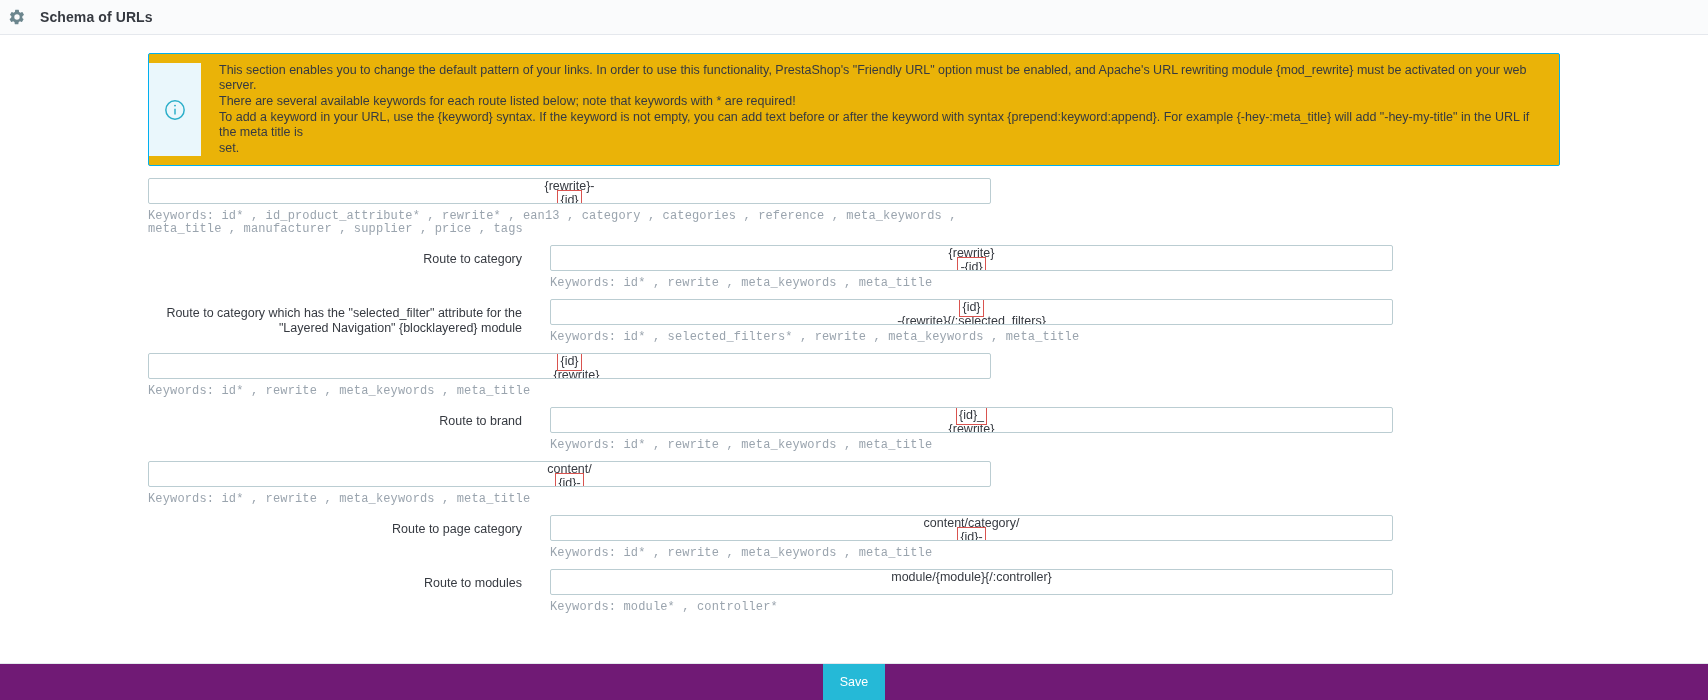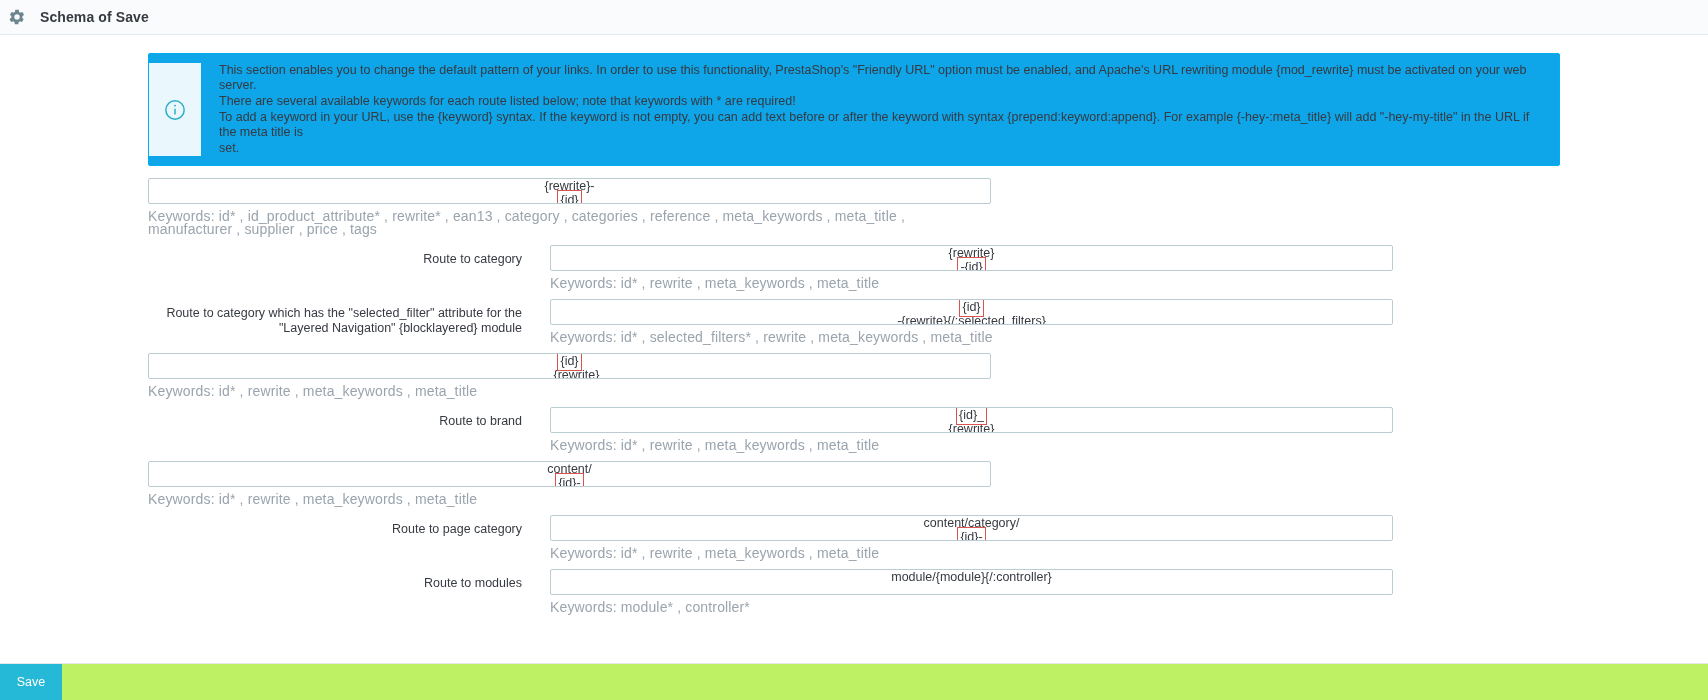--- a/index.html
+++ b/index.html
@@ -28,21 +28,21 @@
     font-weight: bold;
     color: #363a41;
     letter-spacing: .1px;
   }
 
   
   .banner-wrap { padding: 18px 148px 0 148px; }
   .info-banner {
     border: 1px solid #00aff0;
     border-radius: 2px;
-    background: #0ea5e9;
+    background: #eab308;
     display: flex;
     align-items: center;
     min-height: 84px;
     padding: 9px 10px 9px 0;
   }
   .banner-icon-col {
     width: 52px;
     flex: 0 0 52px;
     display: flex;
     align-items: center;
@@ -95,57 +95,58 @@
   }
   .tok { white-space: pre; }
   .tok-hl {
     outline: 1.5px solid #d9534f;
     outline-offset: 2px;
     position: relative;
     white-space: pre;
   }
   .keywords {
     margin-top: 6px;
-    font-size: 14px;
+    font-size: 12px;
     color: #9aa4ae;
     letter-spacing: .15px;
     line-height: 13px;
+    font-family: Liberation Mono, monospace;
   }
 
   
   .footer-bar {
     position: absolute;
     left: 0; right: 0; bottom: 0;
     height: 37px;
-    background: #bef264;
+    background: #701a75;
     border-top: 1px solid #e5e8ed;
     display: flex;
     align-items: center;
-    justify-content: flex-start;
+    justify-content: center;
   }
   .save-button {
     background: #25b9d7;
     color: #ffffff;
     border: none;
     height: 37px;
     min-width: 62px;
     padding: 0 16px;
     font-size: 12.5px;
     font-family: "Liberation Sans", sans-serif;
     cursor: pointer;
   }
 </style>
 </head>
 <body>
 
 <div class="panel-header">
   <svg class="gear-icon" viewBox="0 0 24 24" fill="#6c868e">
     <path d="M19.14 12.94a7.07 7.07 0 0 0 .06-.94 7.07 7.07 0 0 0-.06-.94l2.03-1.58a.5.5 0 0 0 .12-.62l-1.92-3.32a.5.5 0 0 0-.6-.22l-2.39.96a7 7 0 0 0-1.62-.94l-.36-2.54a.5.5 0 0 0-.5-.42h-3.84a.5.5 0 0 0-.5.42l-.36 2.54c-.58.24-1.12.56-1.62.94l-2.39-.96a.5.5 0 0 0-.6.22L2.67 8.86a.5.5 0 0 0 .12.62l2.03 1.58c-.04.3-.6.62-.6.94s.2.64.06.94l-2.03 1.58a.5.5 0 0 0-.12.62l1.92 3.32c.12.22.38.3.6.22l2.39-.96c.5.38 1.04.7 1.62.94l.36 2.54c.4.24.25.42.5.42h3.84a.5.5 0 0 0 .5-.42l.36-2.54c.58-.24 1.12-.56 1.62-.94l2.39.96c.22.08.48 0 .6-.22l1.92-3.32a.5.5 0 0 0-.12-.62l-2.03-1.58zM12 15.6A3.6 3.6 0 1 1 15.6 12 3.6 3.6 0 0 1 12 15.6z"></path>
   </svg>
-  <span class="panel-title">Schema of Save</span>
+  <span class="panel-title">Schema of URLs</span>
 </div>
 
 <div class="banner-wrap">
   <div class="info-banner" style="border-color: rgb(0, 175, 240);">
     <div class="banner-icon-col">
       <svg class="info-icon" viewBox="0 0 24 24" fill="none" stroke="#2aaec9" stroke-width="1.6">
         <circle cx="12" cy="12" r="10"></circle>
         <line x1="12" y1="10.5" x2="12" y2="17"></line>
         <circle cx="12" cy="7.2" r="1.05" fill="#2aaec9" stroke="none"></circle>
       </svg>

